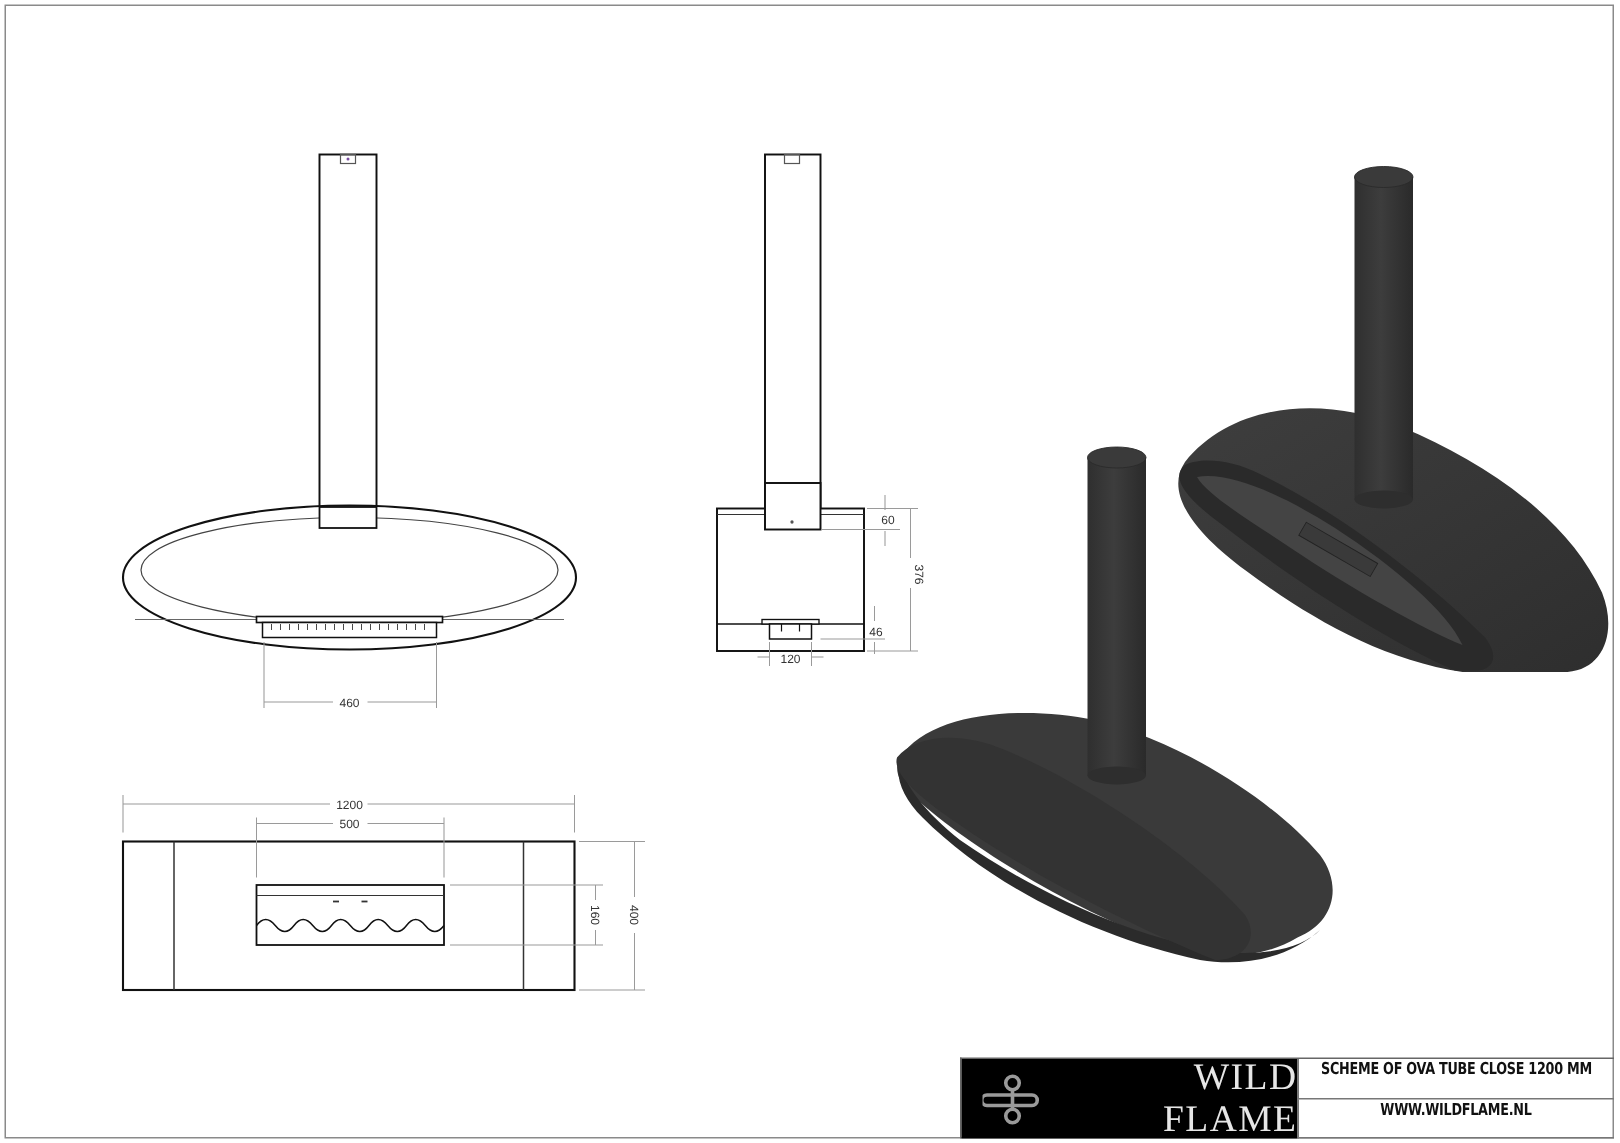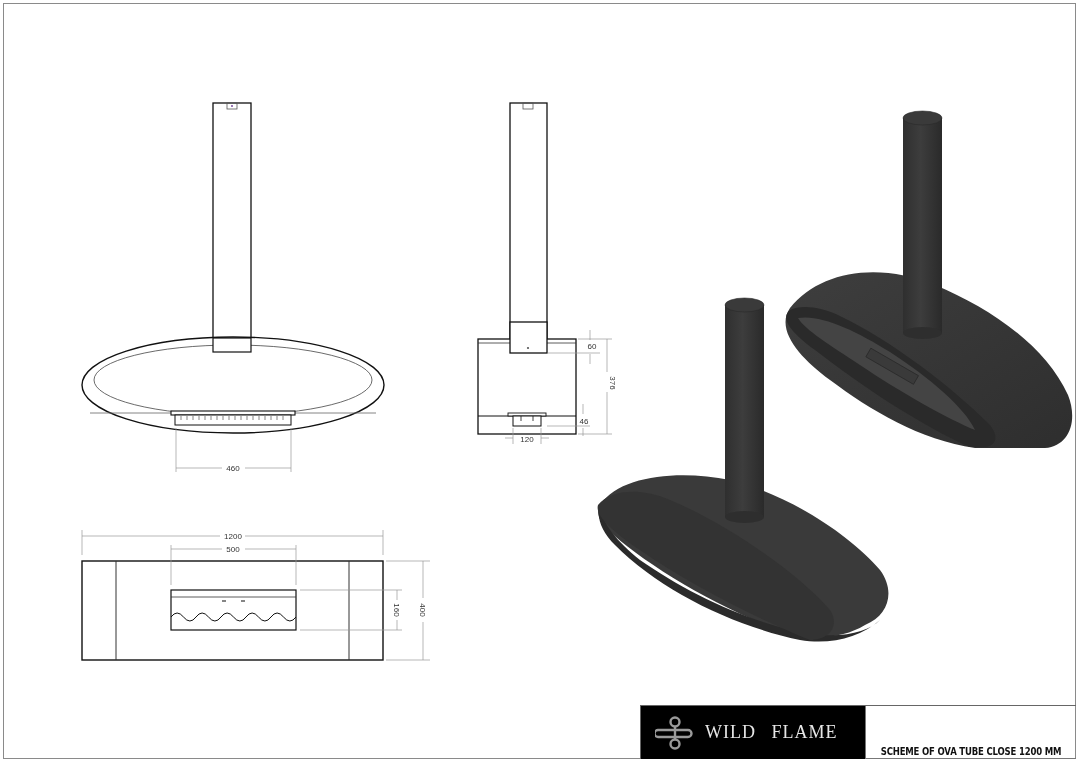--- a/index.html
+++ b/index.html
@@ -3,23 +3,23 @@
 <meta charset="utf-8">
 <style>
   html, body { margin:0; padding:0; background:#ffffff; }
   body { width:1080px; height:762px; position:relative; overflow:hidden; font-family:"DejaVu Sans", sans-serif; }
   .frame { position:absolute; left:3px; top:3px; width:1073px; height:756px; border:1px solid #8a8a8a; box-sizing:border-box; }
   svg.drawing { position:absolute; left:0; top:0; }
   .dim { font-family:"Liberation Sans", sans-serif; font-size:8px; fill:#333; }
   .titleblock { position:absolute; left:640px; top:705px; width:436px; height:54px; display:flex; border-top:1px solid #666; border-left:1px solid #666; box-sizing:border-box; }
   .tb-logo { width:236px; height:100%; background:#000; display:flex; align-items:center; padding-left:14px; box-sizing:border-box; }
   .tb-logo svg { flex:none; }
-  .tb-brand { color:#e6e6e6; font-family:"Liberation Serif", serif; font-size:18px; letter-spacing:1px; margin-left:12px; word-spacing:10px; }
+  .tb-brand { color:#e6e6e6; font-family:"Liberation Serif", serif; font-size:25px; letter-spacing:1px; word-spacing:10px;text-align:right; }
   .tb-info { flex:1; display:flex; flex-direction:column; }
-  .tb-row { flex:1; border-bottom:1px solid #777; border-left:1px solid #777; display:flex; align-items:flex-end; justify-content:center; font-family:"DejaVu Sans Condensed","DejaVu Sans", sans-serif; font-weight:bold; font-size:11px; color:#111; transform-origin:center; letter-spacing:-0.2px; }
+  .tb-row { flex:1; border-bottom:1px solid #777; border-left:1px solid #777; display:flex; align-items:flex-start; justify-content:center; font-family:"DejaVu Sans Condensed","DejaVu Sans", sans-serif; font-weight:bold; font-size:11px; color:#111; transform-origin:center; letter-spacing:-0.2px; }
   .tb-row span { display:inline-block; transform:scaleX(0.86); white-space:nowrap; }
 </style>
 </head>
 <body>
 
 <div class="frame"></div>
 
 <svg class="drawing" width="1080" height="762" viewBox="0 0 1080 762">
   <defs>
     <linearGradient id="tube" x1="0" x2="1" y1="0" y2="0">
@@ -170,14 +170,17 @@
         <path d="M20,10.5 L20,23.5"></path>
         <path d="M3,14 L33,14 a3.5,3.5 0 0 1 0,7 L3,21 a3.5,3.5 0 0 1 0,-7"></path>
       </g>
     </svg>
     <span class="tb-brand">WILD FLAME</span>
   </div>
   <div class="tb-info">
     <div class="tb-row">
         <span>SCHEME OF OVA TUBE CLOSE 1200 MM</span>
       </div>
+    <div class="tb-row">
+        <span>WWW.WILDFLAME.NL</span>
+      </div>
   </div>
 </div>
 
 </body></html>

